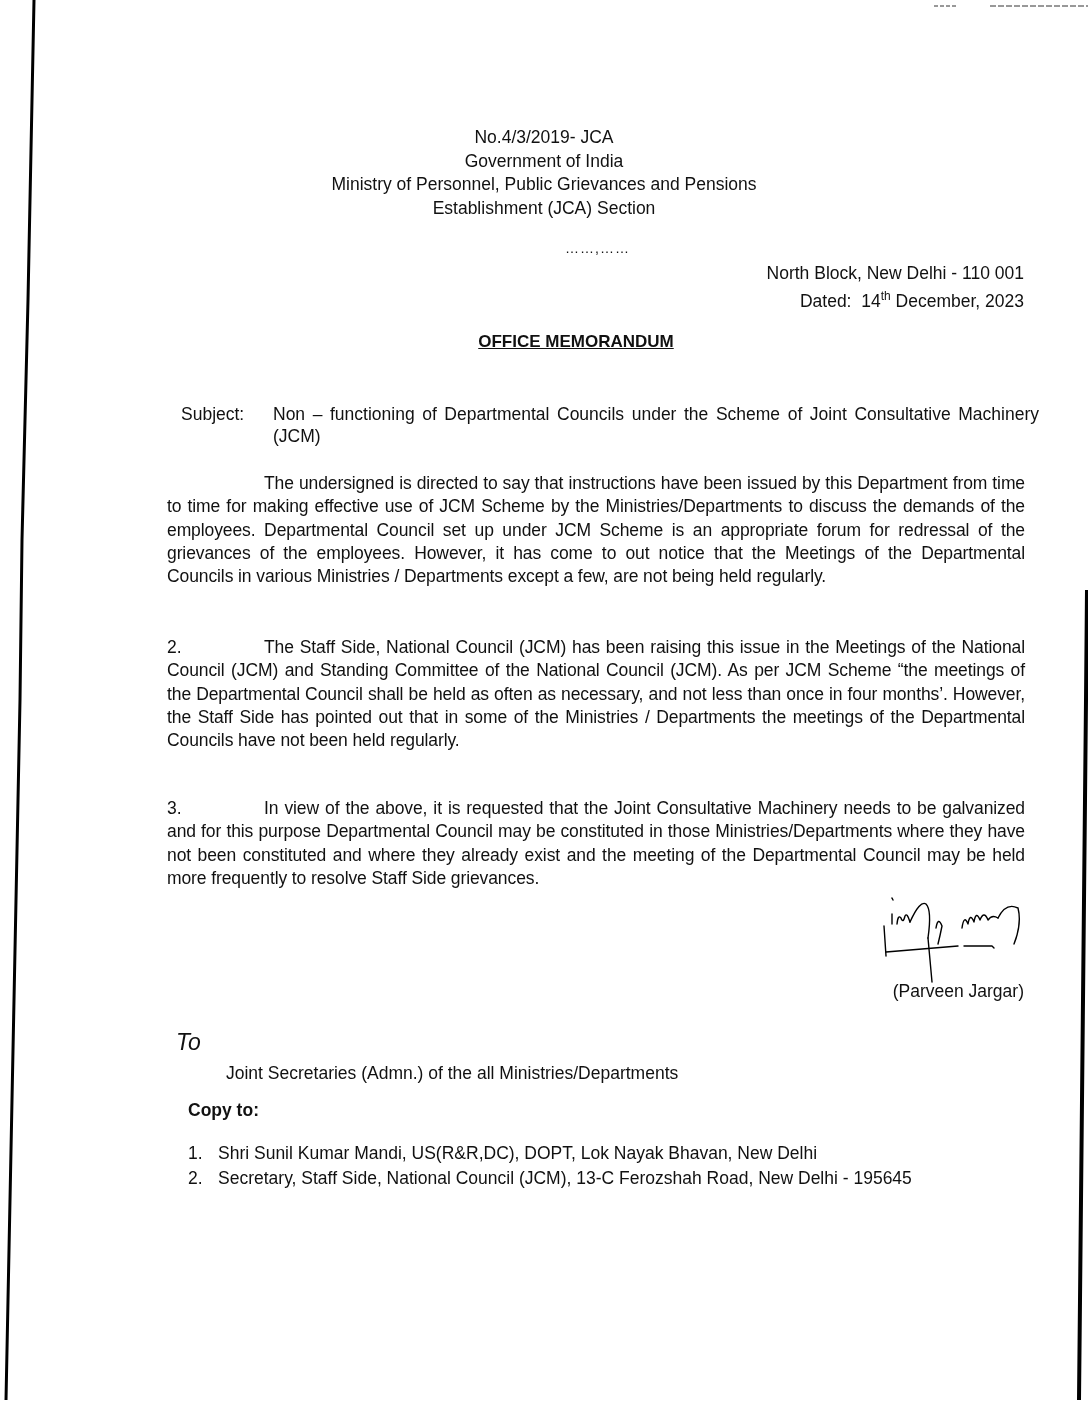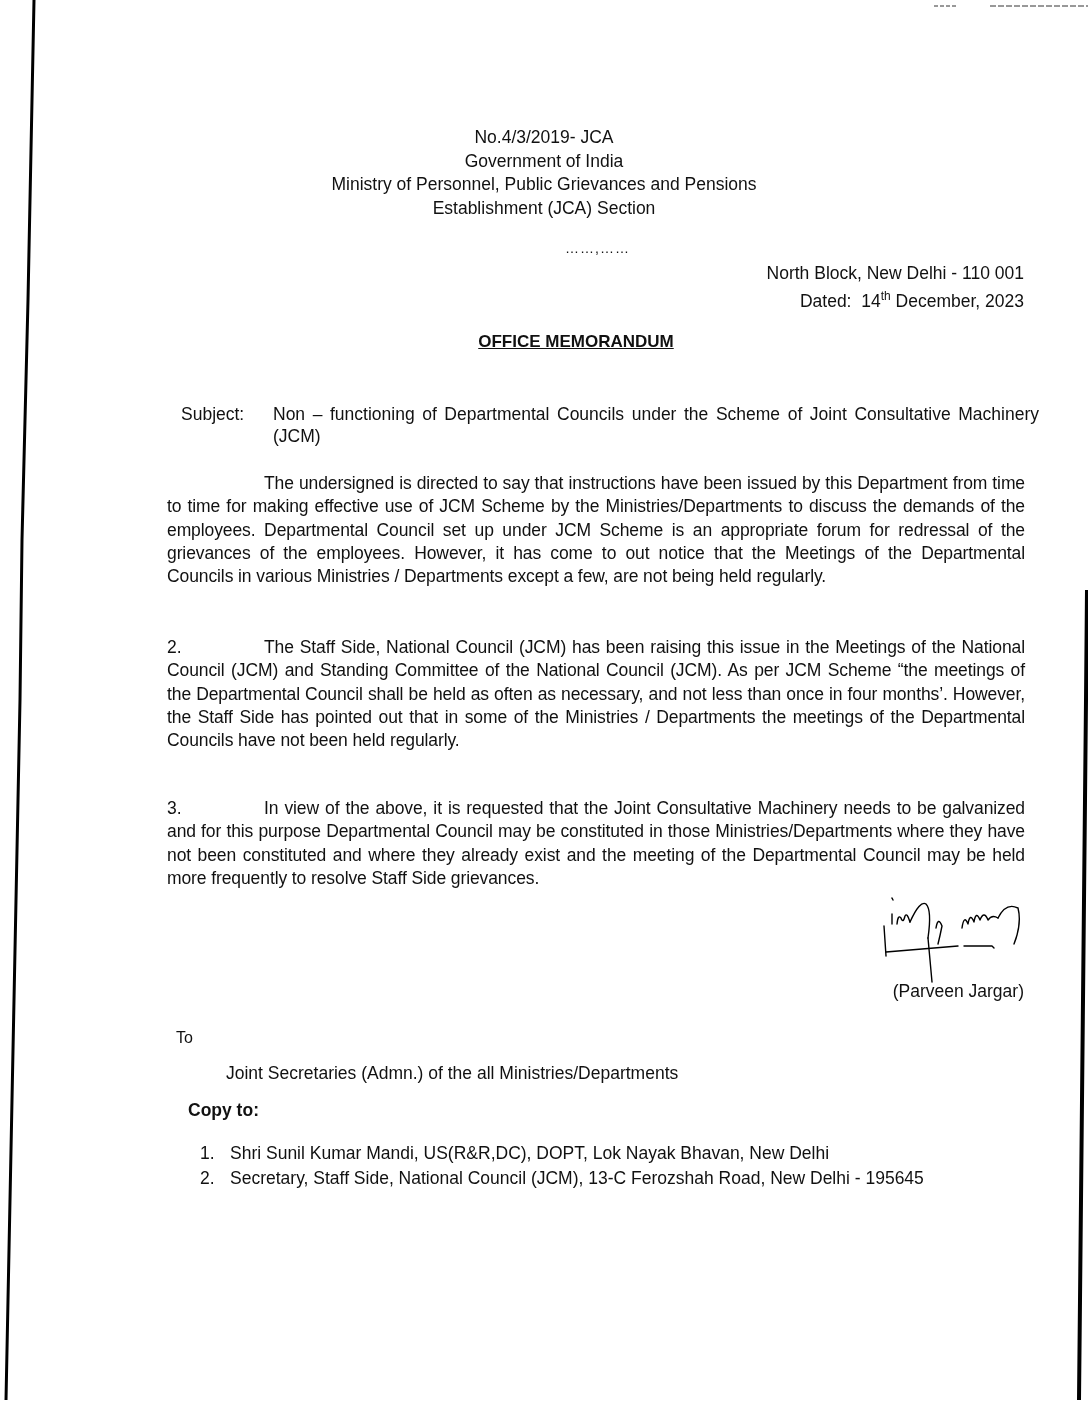--- a/index.html
+++ b/index.html
@@ -15,24 +15,24 @@
   .subject { position: absolute; left: 167px; top: 403px; width: 858px; font-size: 17.5px; line-height: 22px; font-weight: normal; margin-left: 14px; }
   .subject .label { position: absolute; left: 0; top: 0; }
   .subject .text { margin-left: 92px; text-align: justify; text-align-last: left; }
   .para { position: absolute; left: 167px; width: 858px; font-size: 17.5px; line-height: 23.3px; text-align: justify; text-align-last: left; letter-spacing: -0.1px; }
   .para.p1 { top: 472px; text-indent: 97px; }
   .para.p2 { top: 636px; }
   .para.p3 { top: 797px; }
   .para .num { display: inline-block; width: 97px; }
   .signature { position: absolute; left: 870px; top: 888px; width: 180px; height: 100px; }
   .sig-block { position: absolute; right: 64px; top: 980px; text-align: right; font-size: 17.5px; line-height: 23px; }
-  .to-label { position: absolute; left: 176px; top: 1029px; font-size: 16px; }
+  .to-label { position: absolute; left: 176px; top: 1029px; font-size: 23px; font-style: italic; }
   .to-text { position: absolute; left: 226px; top: 1052px; font-size: 17.5px; margin-top: 11px; }
   .copy-label { position: absolute; left: 188px; top: 1100px; font-size: 17.5px; font-weight: bold; }
-  .copy-list { position: absolute; left: 200px; top: 1141px; font-size: 17.5px; line-height: 25px; margin: 0; padding: 0; list-style: none; }
+  .copy-list { position: absolute; left: 188px; top: 1141px; font-size: 17.5px; line-height: 25px; margin: 0; padding: 0; list-style: none; }
   .copy-list li { white-space: nowrap; }
   .copy-list .n { display: inline-block; width: 30px; }
 </style>
 </head>
 <body>
 
 <div class="page">
 
   <svg class="scan-edge" width="1088" height="1408" viewBox="0 0 1088 1408">
     <polyline points="34,0 32,100 30,200 28,300 26,380 24,460 22,540 21,620 20,700 18,800 16,900 14,1000 12,1100 10,1200 8,1300 6,1400" fill="none" stroke="#000" stroke-width="3"></polyline>

